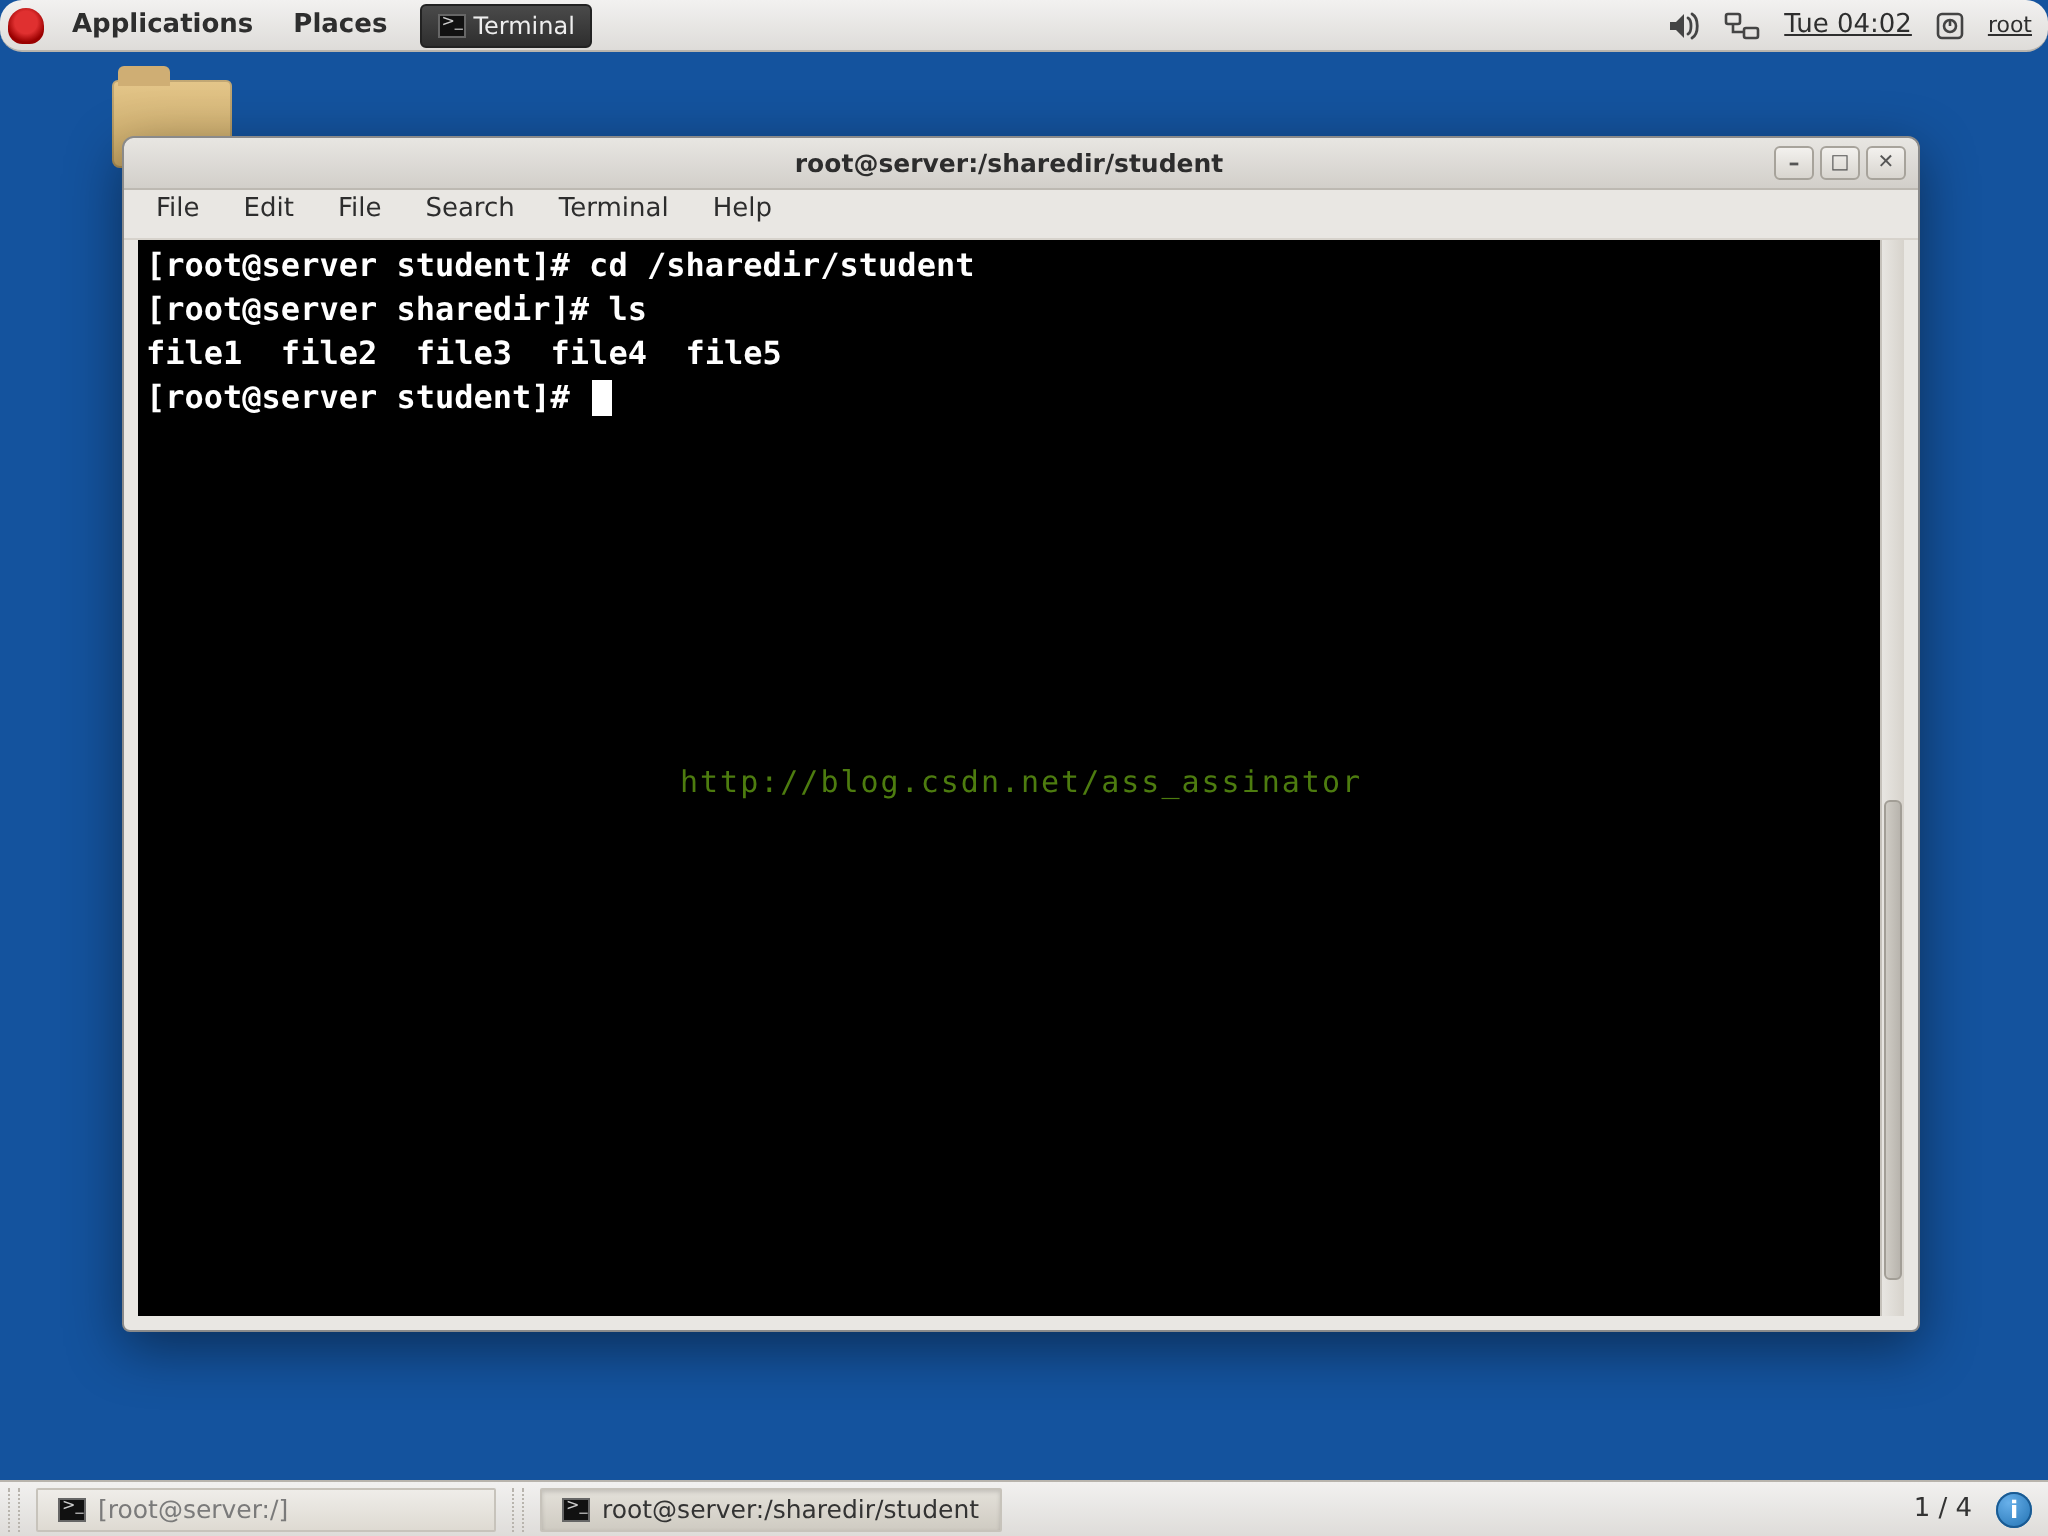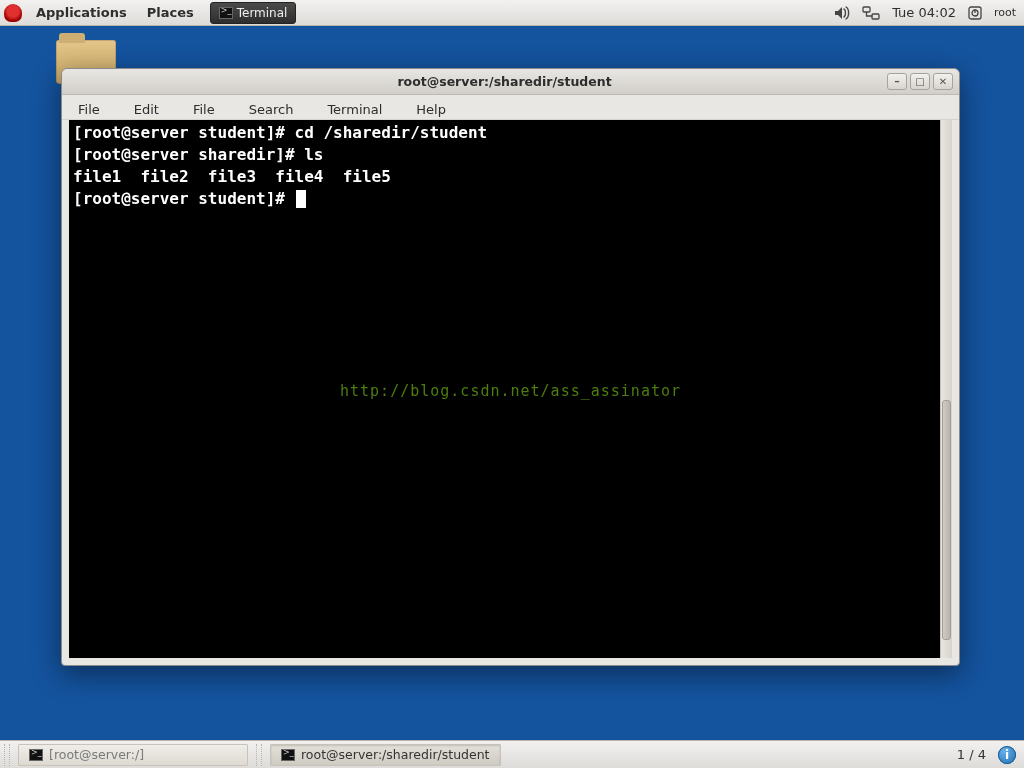--- a/index.html
+++ b/index.html
@@ -4,40 +4,40 @@
 <style>
   * { margin: 0; padding: 0; box-sizing: border-box; }
   html, body { width: 1024px; height: 768px; overflow: hidden; font-family: "DejaVu Sans", "Liberation Sans", sans-serif; }
   body { background: #14539e; position: relative; }
 
   
   .top-panel {
     position: absolute; top: 0; left: 0; right: 0; height: 26px;
     background: linear-gradient(to bottom, #f2f1f0, #dedcd9);
     border-bottom: 1px solid #b8b4ad;
-    display: flex; align-items: center; font-size: 13px; color: #2e2e2e;
+    display: flex; align-items: center; font-size: 13px; color: #2e2e2e; border-radius: 11px;
   }
   .top-panel .redhat-icon {
     width: 18px; height: 18px; margin: 0 4px 0 4px;
     background: radial-gradient(circle at 50% 40%, #e03030 40%, #9a0000 70%);
     border-radius: 50% 50% 40% 40%;
   }
   .top-panel .menu-label { padding: 0 10px; font-weight: bold; cursor: default; }
   .top-panel .taskbtn {
     display: flex; align-items: center; gap: 4px;
     margin-left: 6px; padding: 2px 8px; height: 22px;
     background: linear-gradient(to bottom,#4a4a4a,#2e2e2e);
     color: #eee; font-size: 12px; border-radius: 3px; border: 1px solid #222;
   }
   .top-panel .taskbtn .term-mini {
     width: 14px; height: 12px; background:#111; border:1px solid #666; position: relative;
   }
   .top-panel .taskbtn .term-mini::before{content:">_";position:absolute;top:-2px;left:1px;font-size:8px;color:#ccc;}
   .top-panel .spacer { flex: 1; }
-  .top-panel .tray { display: flex; align-items: center; gap: 12px; padding-right: 8px; }
+  .top-panel .tray { display: flex; align-items: center; gap: 12px; padding-right: 8px; text-decoration: underline; }
   .top-panel .tray span { display:inline-flex; align-items:center; }
   .sound-icon svg, .net-icon svg, .shutdown-icon svg { display:block; }
   .clock { font-size: 13px; color:#2e2e2e; }
   .user-label { font-size: 11px; }
 
   
   .desktop-folder {
     position: absolute; top: 40px; left: 42px; width: 88px; text-align:center;
   }
   .desktop-folder .folder-shape {
@@ -69,21 +69,21 @@
     width:20px; height:17px; background:linear-gradient(to bottom,#f3f1ee,#d8d5cf);
     border:1px solid #a7a39b; border-radius:3px; display:flex; align-items:center; justify-content:center;
     font-size:11px; color:#555; cursor:default;
   }
   .win-btn.close::before{content:"✕"; font-size:10px;}
   .win-btn.max::before{content:"□"; font-size:10px;}
   .win-btn.min::before{content:"–"; font-weight:bold;}
 
   .menubar {
     height: 25px; background:#e9e7e3; border-bottom:1px solid #d7d3cc;
-    display:flex; align-items:flex-end; padding: 0 6px; gap: 14px; font-size:13px; color:#2d2d2d;
+    display:flex; align-items:flex-start; padding: 0 6px; gap: 2px; font-size:13px; color:#2d2d2d;
   }
   .menubar .mi { padding: 2px 10px; cursor:default; }
 
   .term-area {
     flex:1; margin: 0 7px 7px 7px; background:#000; position:relative;
     font-family: "DejaVu Sans Mono","Liberation Mono",monospace;
     color:#fff; font-size:16px; line-height:22px; font-weight:bold;
     overflow:hidden;
   }
   .term-area .scrollbar {

